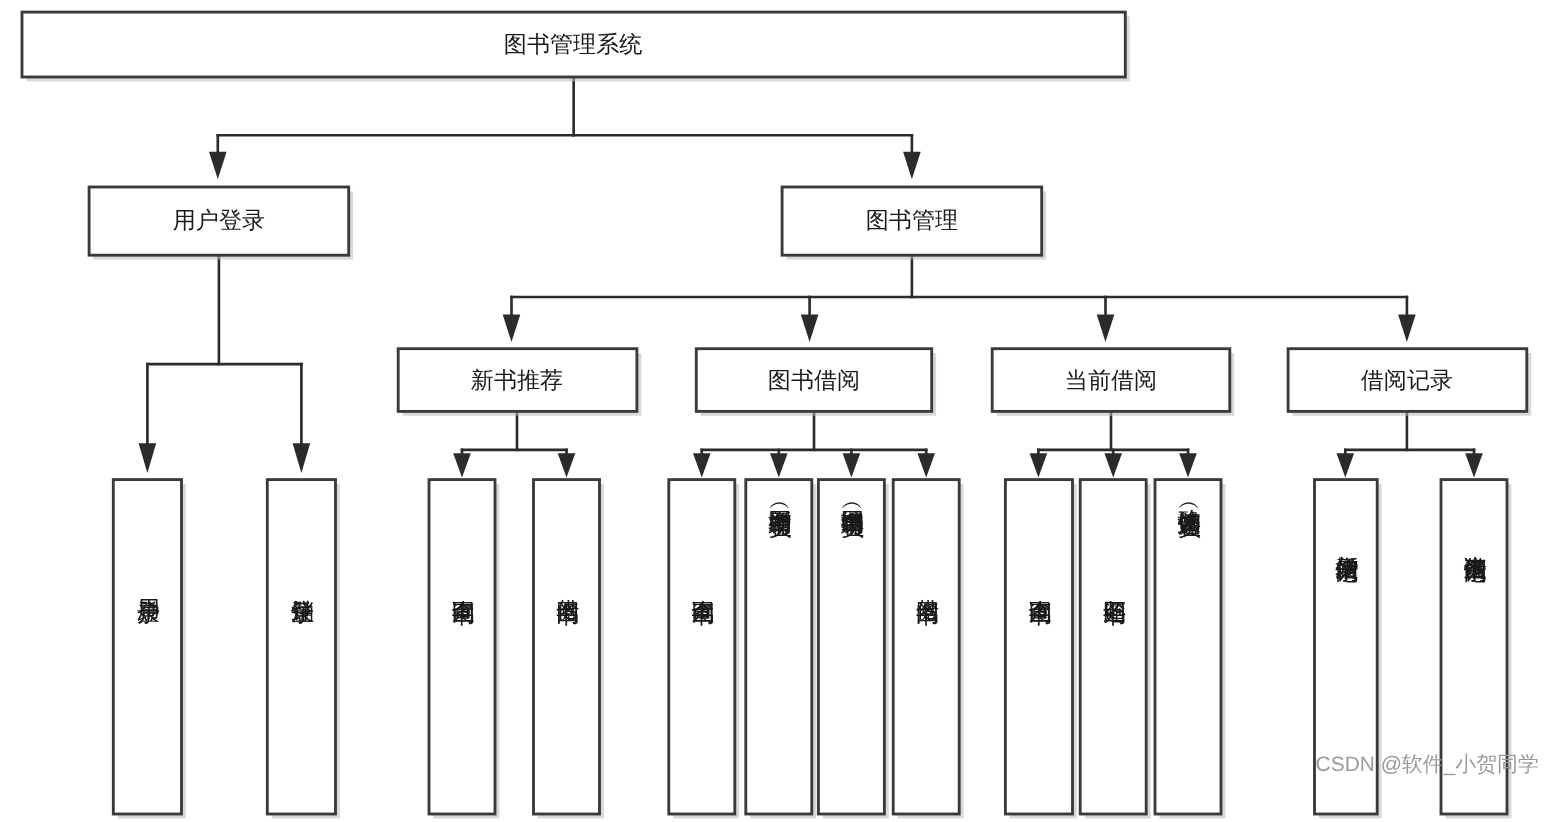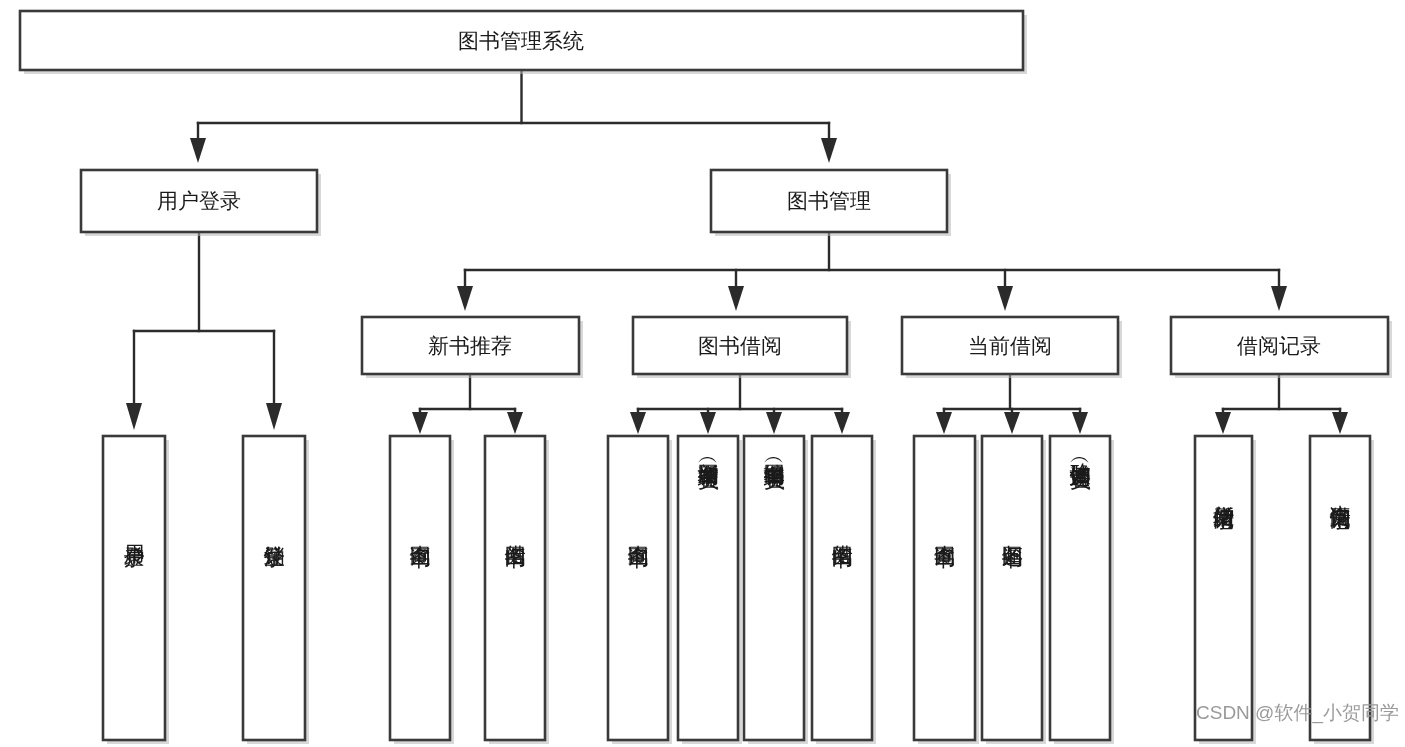--- a/index.html
+++ b/index.html
@@ -289,15 +289,15 @@
     <span class="leaf-label" style="margin-top:10px;">确认归还（管理员）</span>
   </div>
 
   <div class="leaf-label-wrap" style="left:1195px; top:436px; width:57px; height:304px;">
     <span class="leaf-label" style="margin-top:52px;">新增借阅记录</span>
   </div>
   <div class="leaf-label-wrap" style="left:1310px; top:436px; width:60px; height:304px;">
     <span class="leaf-label" style="margin-top:52px;">查询借阅记录</span>
   </div>
 
-  <div class="watermark" style="left:1196px; top:700px;">CSDN @软件_小贺同学</div>
+  <div class="watermark" style="left:1196px; top:682px;">CSDN @软件_小贺同学</div>
 
 </div>
 
 </body></html>

